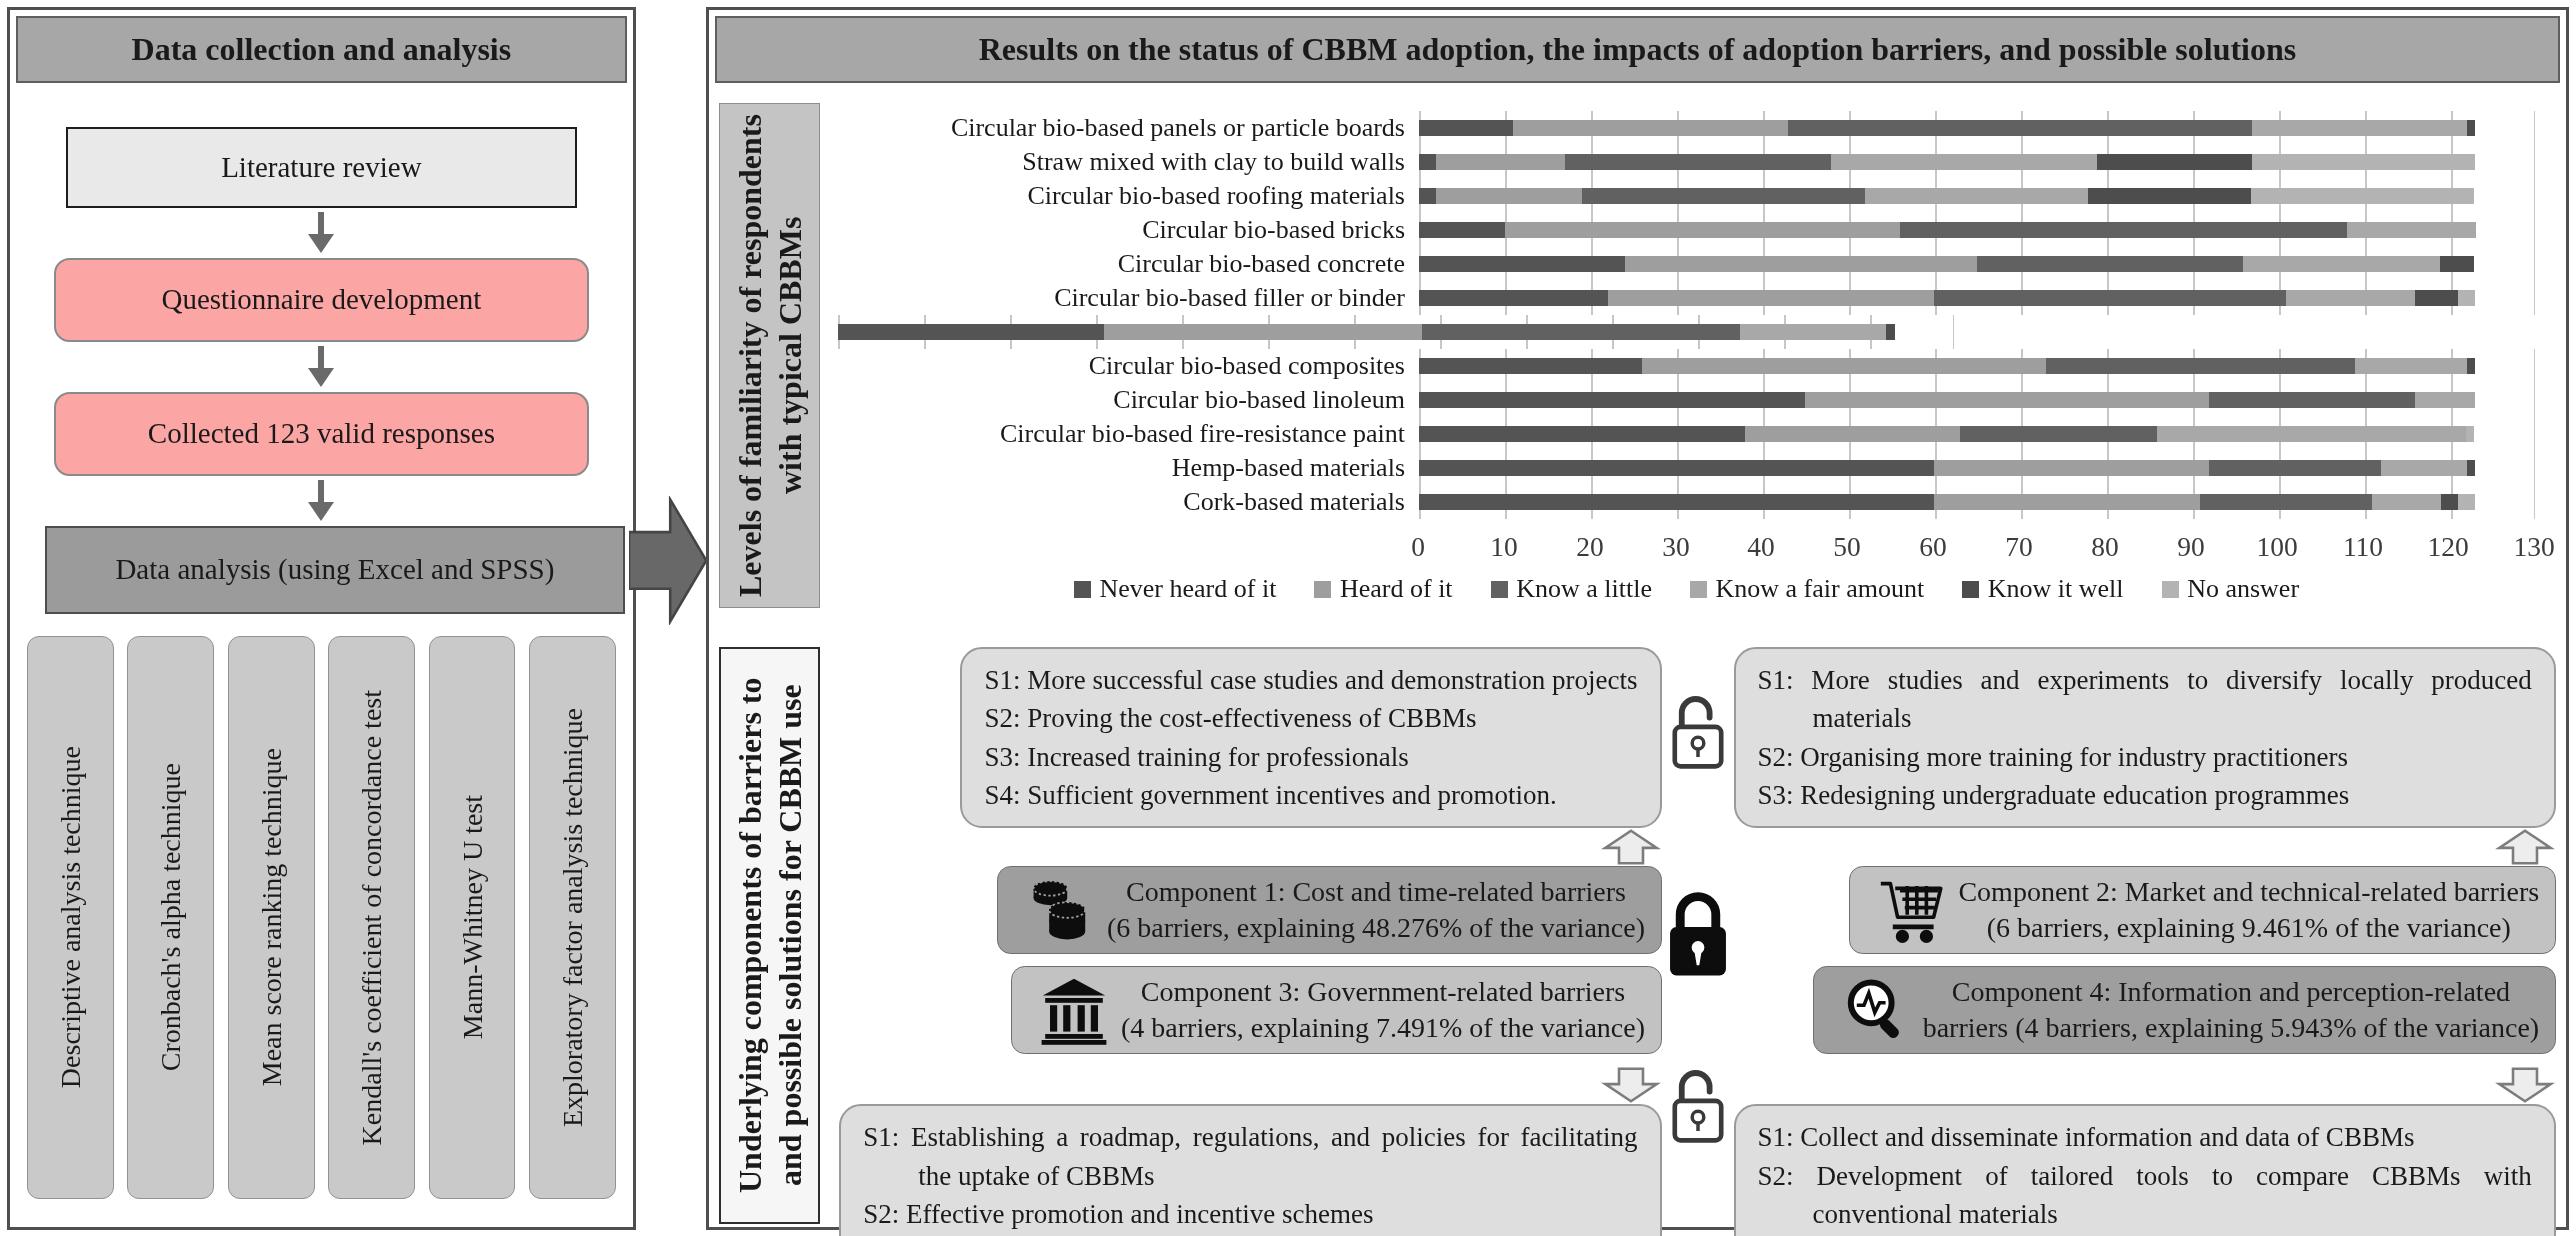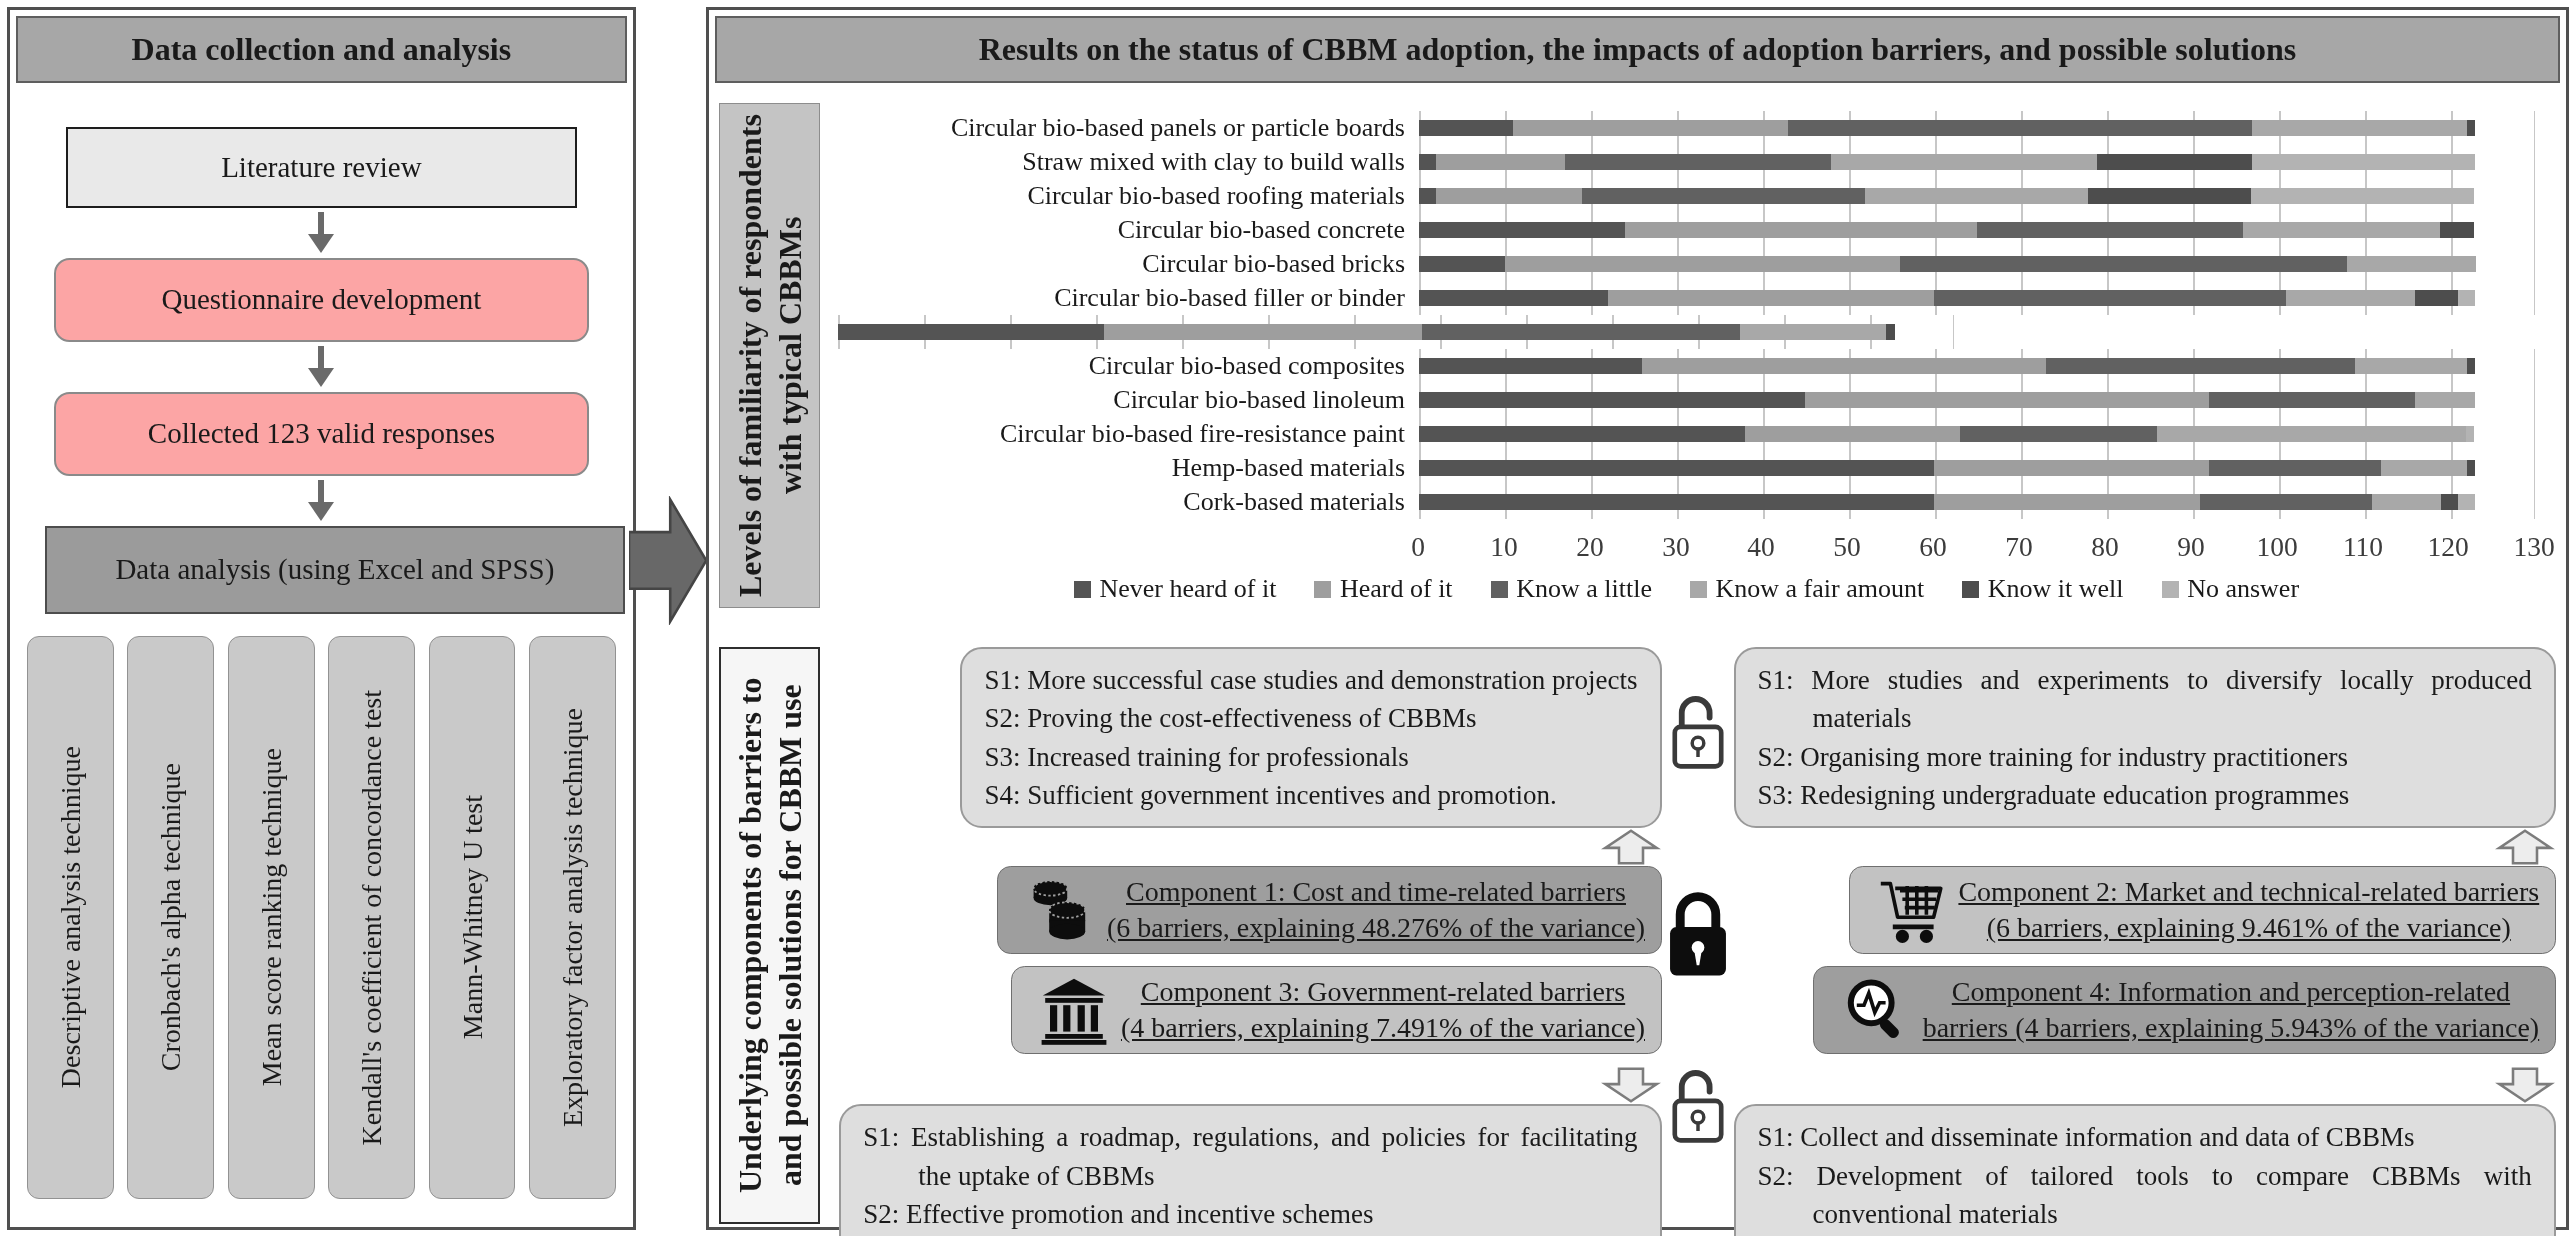--- a/index.html
+++ b/index.html
@@ -54,21 +54,21 @@
   .sol-col{flex:1;display:flex;flex-direction:column;align-items:flex-end;}
   .sol-box{box-sizing:border-box;background:#dedede;border:2.6px solid #9a9a9a;border-radius:22px;padding:12px 22px;font-size:27px;line-height:1.42;display:flex;flex-direction:column;justify-content:center;}
   .sol-box.top{height:216px;}
   .sol-box.bottom{flex:1;}
   .sol-item{padding-left:55px;text-indent:-55px;text-align:justify;}
   .arrow-slot{height:38px;display:flex;justify-content:center;align-items:center;flex:none;}
   .component{height:88px;margin-bottom:12px;border-radius:13.7px;border:1.7px solid #6f6f6f;display:flex;align-items:center;padding:0 15.5px;box-sizing:border-box;flex:none;}
   .component.dark{background:#9e9e9e;}
   .component.light{background:#c2c2c2;}
   .comp-icon{width:93px;flex:none;display:flex;align-items:center;justify-content:center;}
-  .comp-text{flex:1;text-align:center;font-size:28px;line-height:1.3;text-decoration:underline;}
+  .comp-text{flex:1;text-align:center;font-size:28px;line-height:1.3;}
   .lock{position:absolute;left:50%;transform:translateX(-50%);}
   .lock1{top:45px;} .lock2{top:242px;} .lock3{top:419px;}
 </style>
 </head>
 <body>
 
 <div class="panel" id="left-panel">
   <div class="panel-header">Data collection and analysis</div>
   <div class="flow">
     <div class="flow-box fb1">Literature review</div>
@@ -156,41 +156,41 @@
                 <div class="cseg" style="width: 17px; background: rgb(84, 84, 84);"></div>
                 <div class="cseg" style="width: 146px; background: rgb(158, 158, 158);"></div>
                 <div class="cseg" style="width: 283px; background: rgb(97, 97, 97);"></div>
                 <div class="cseg" style="width: 223px; background: rgb(168, 168, 168);"></div>
                 <div class="cseg" style="width: 163px; background: rgb(77, 77, 77);"></div>
                 <div class="cseg" style="width: 223px; background: rgb(179, 179, 179);"></div>
               </div>
             </div>
           </div>
           <div class="crow">
+            <div class="clabel">Circular bio-based bricks</div>
+            <div class="ctrack">
+              <div class="cbar">
+                <div class="cseg" style="width: 86px; background: rgb(84, 84, 84);"></div>
+                <div class="cseg" style="width: 395px; background: rgb(158, 158, 158);"></div>
+                <div class="cseg" style="width: 447px; background: rgb(97, 97, 97);"></div>
+                <div class="cseg" style="width: 129px; background: rgb(168, 168, 168);"></div>
+                <div class="cseg" style="width: 0px; background: rgb(77, 77, 77);"></div>
+                <div class="cseg" style="width: 0px; background: rgb(179, 179, 179);"></div>
+              </div>
+            </div>
+          </div>
+          <div class="crow">
             <div class="clabel">Circular bio-based concrete</div>
             <div class="ctrack">
               <div class="cbar">
                 <div class="cseg" style="width: 206px; background: rgb(84, 84, 84);"></div>
                 <div class="cseg" style="width: 352px; background: rgb(158, 158, 158);"></div>
                 <div class="cseg" style="width: 266px; background: rgb(97, 97, 97);"></div>
                 <div class="cseg" style="width: 197px; background: rgb(168, 168, 168);"></div>
                 <div class="cseg" style="width: 34px; background: rgb(77, 77, 77);"></div>
-                <div class="cseg" style="width: 0px; background: rgb(179, 179, 179);"></div>
-              </div>
-            </div>
-          </div>
-          <div class="crow">
-            <div class="clabel">Circular bio-based bricks</div>
-            <div class="ctrack">
-              <div class="cbar">
-                <div class="cseg" style="width: 86px; background: rgb(84, 84, 84);"></div>
-                <div class="cseg" style="width: 395px; background: rgb(158, 158, 158);"></div>
-                <div class="cseg" style="width: 447px; background: rgb(97, 97, 97);"></div>
-                <div class="cseg" style="width: 129px; background: rgb(168, 168, 168);"></div>
-                <div class="cseg" style="width: 0px; background: rgb(77, 77, 77);"></div>
                 <div class="cseg" style="width: 0px; background: rgb(179, 179, 179);"></div>
               </div>
             </div>
           </div>
           <div class="crow">
             <div class="clabel">Circular bio-based filler or binder</div>
             <div class="ctrack">
               <div class="cbar">
                 <div class="cseg" style="width: 189px; background: rgb(84, 84, 84);"></div>
                 <div class="cseg" style="width: 326px; background: rgb(158, 158, 158);"></div>

